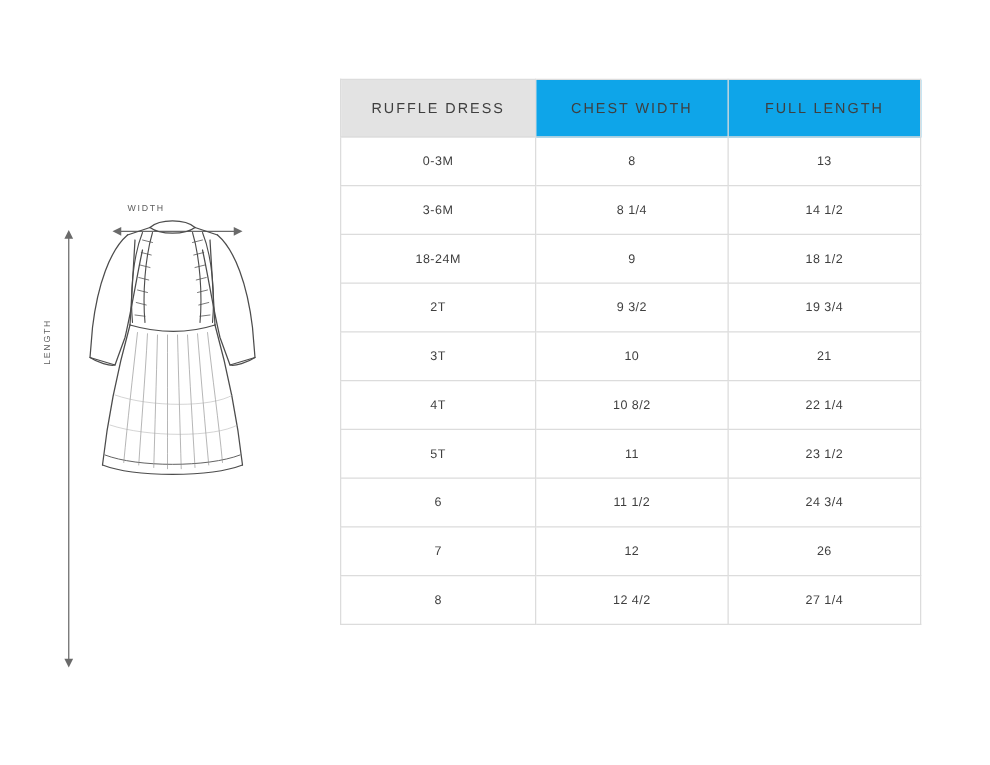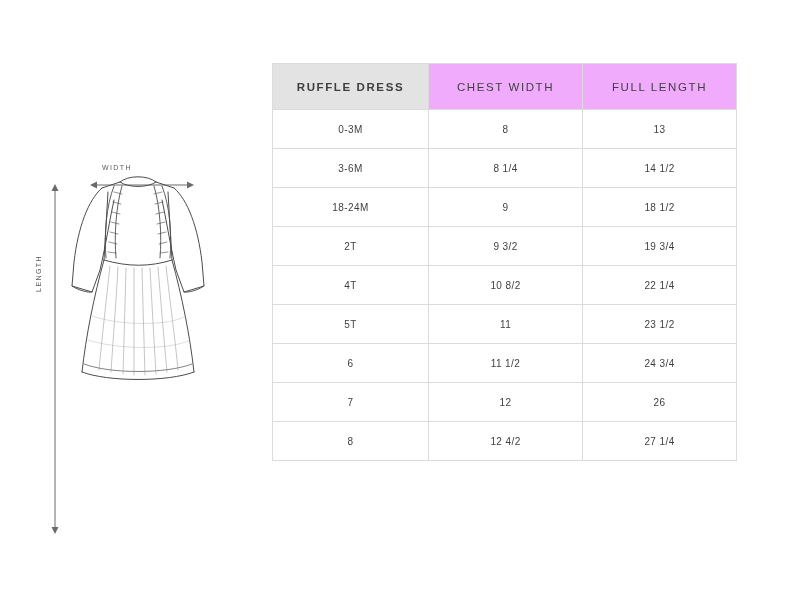--- a/index.html
+++ b/index.html
@@ -64,25 +64,24 @@
     border: 1px solid #dcdcdc;
     text-align: center;
     font-weight: normal;
     color: #3f3f3f;
   }
   #size-table thead th {
     height: 43px;
     font-size: 11.5px;
     letter-spacing: 1.6px;
     text-transform: uppercase;
-    background: #f0abfc;
+    background: #0ea5e9;
   }
   #size-table thead th.first-col {
     background: #e3e3e3;
-    font-weight: bold;
   }
   #size-table tbody td {
     height: 36px;
     font-size: 10px;
     letter-spacing: 0.4px;
   }
   #size-table col.c1 { width: 156px; }
   #size-table col.c2 { width: 154px; }
   #size-table col.c3 { width: 154px; }
 </style>
@@ -188,20 +187,25 @@
       <td>18-24M</td>
       <td>9</td>
       <td>18 1/2</td>
     </tr>
     <tr>
       <td>2T</td>
       <td>9 3/2</td>
       <td>19 3/4</td>
     </tr>
     <tr>
+      <td>3T</td>
+      <td>10</td>
+      <td>21</td>
+    </tr>
+    <tr>
       <td>4T</td>
       <td>10 8/2</td>
       <td>22 1/4</td>
     </tr>
     <tr>
       <td>5T</td>
       <td>11</td>
       <td>23 1/2</td>
     </tr>
     <tr>

